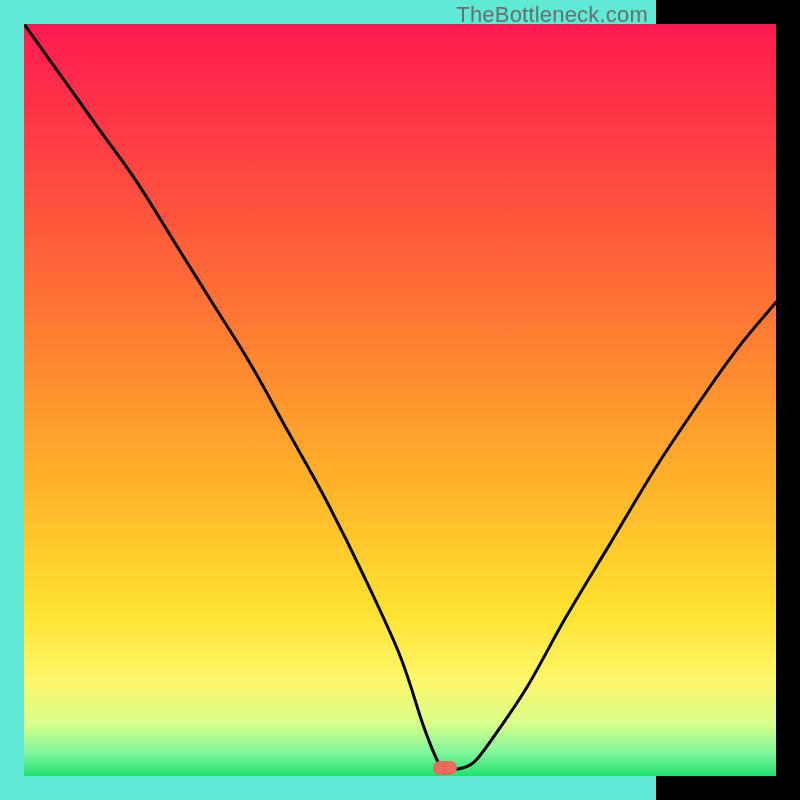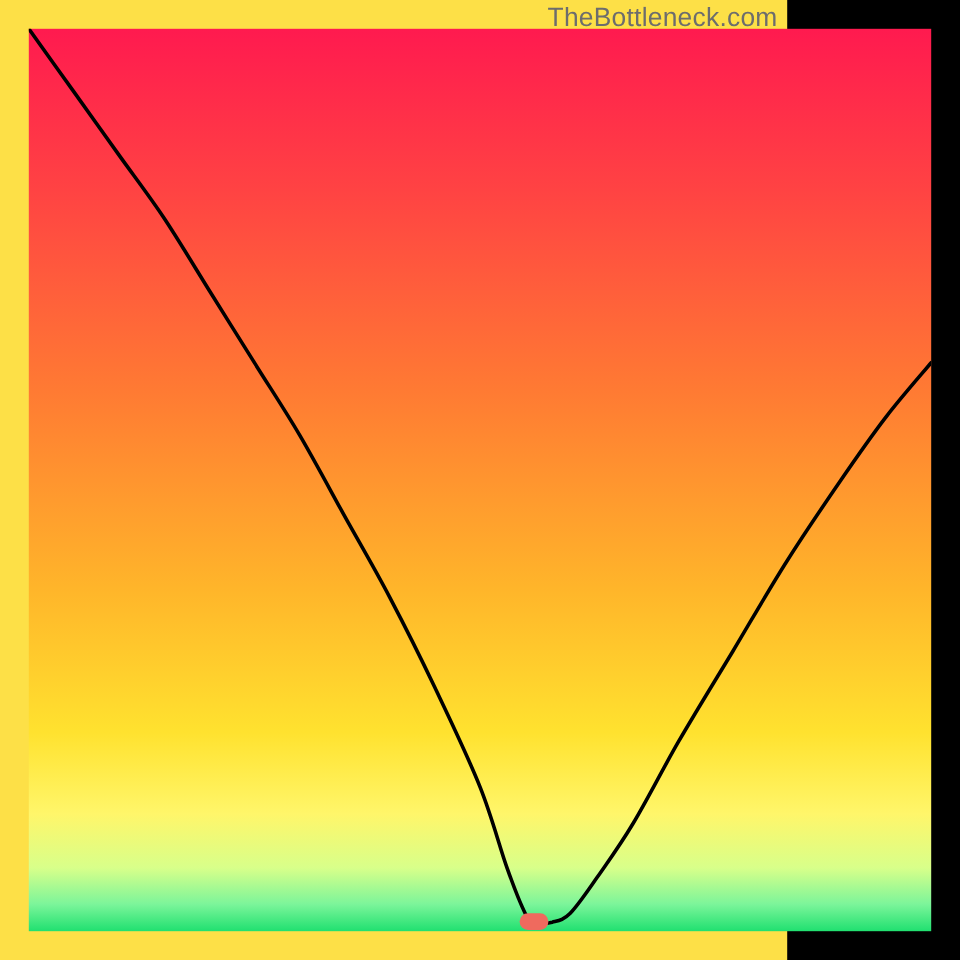--- a/index.html
+++ b/index.html
@@ -10,21 +10,21 @@
     background: #000;
     overflow: hidden;
     font-family: Arial, Helvetica, sans-serif;
   }
   .frame {
     position: absolute;
     top: 0;
     left: 0;
     width: 656px;
     height: 800px;
-    background: #fde047;
+    background: #5eead4;
   }
   .plot-area {
     position: absolute;
     top: 24px;
     left: 24px;
     width: 752px;
     height: 752px;
     
     background: linear-gradient(
       to bottom,

